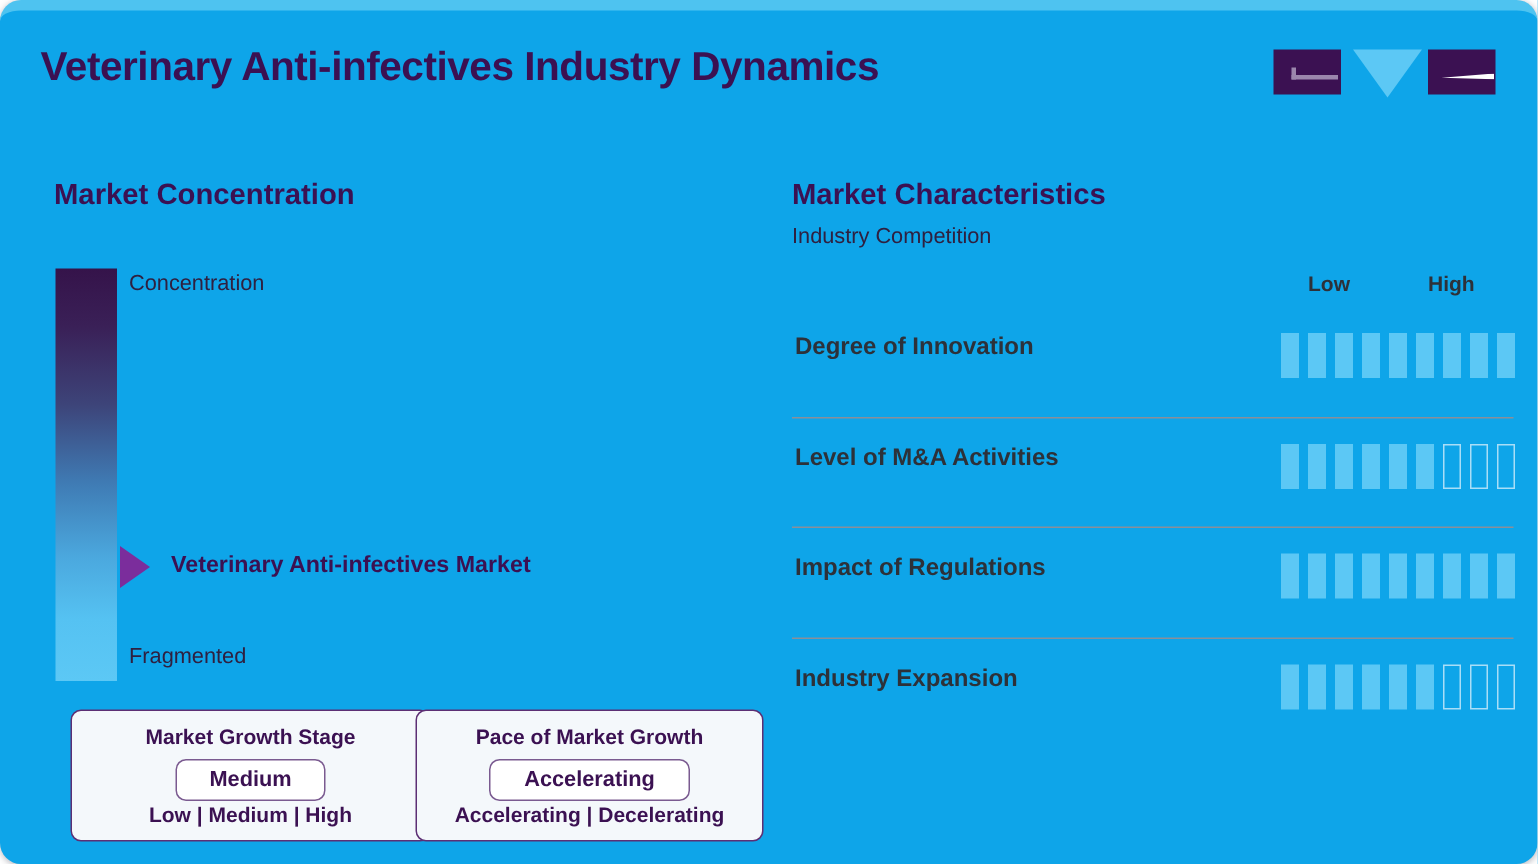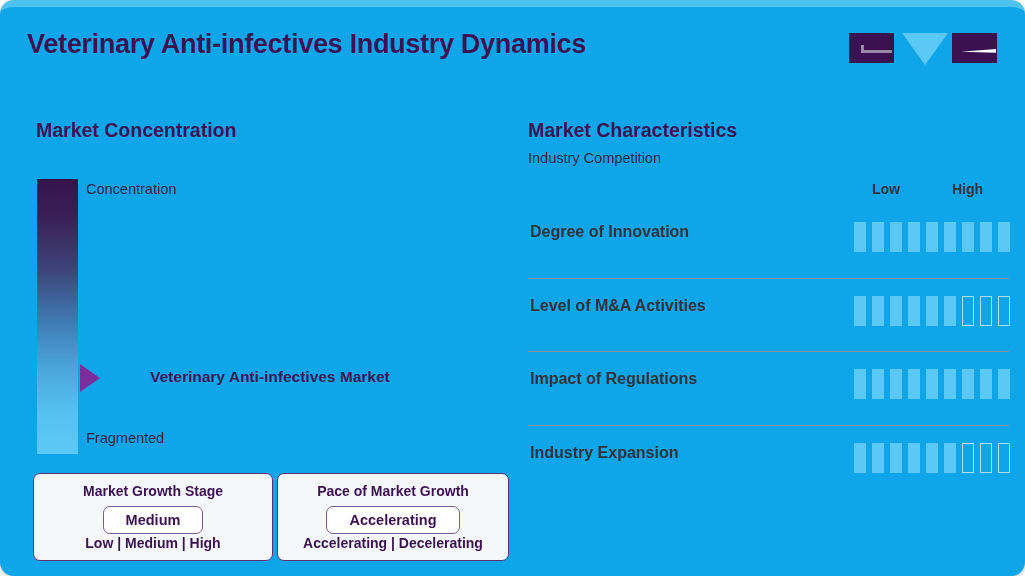--- a/index.html
+++ b/index.html
@@ -165,33 +165,32 @@
     border-left: 20px solid #7b2d9c;
   }
   #marker-label {
     position: absolute;
     left: 34px;
     top: 4px;
     font-size: 15.5px;
     font-weight: bold;
     color: #3b1152;
     white-space: nowrap;
-    margin-left: 36px;
   }
 
   .stat-box {
     position: absolute;
     top: 384px;
     height: 88px;
     box-sizing: border-box;
     border: 1.6px solid #5c2f74;
     border-radius: 7px;
     background: #f4f8fb;
   }
-  #growth-stage-box { left: 33px; width: 240px; padding-left: 30px; }
+  #growth-stage-box { left: 47px; width: 240px; padding-left: 30px; }
   #pace-box { left: 277px; width: 232px; }
   .stat-title {
     position: absolute;
     left: 0; right: 0;
     top: 9px;
     text-align: center;
     font-size: 14px;
     font-weight: bold;
     color: #3b1152;
   }

